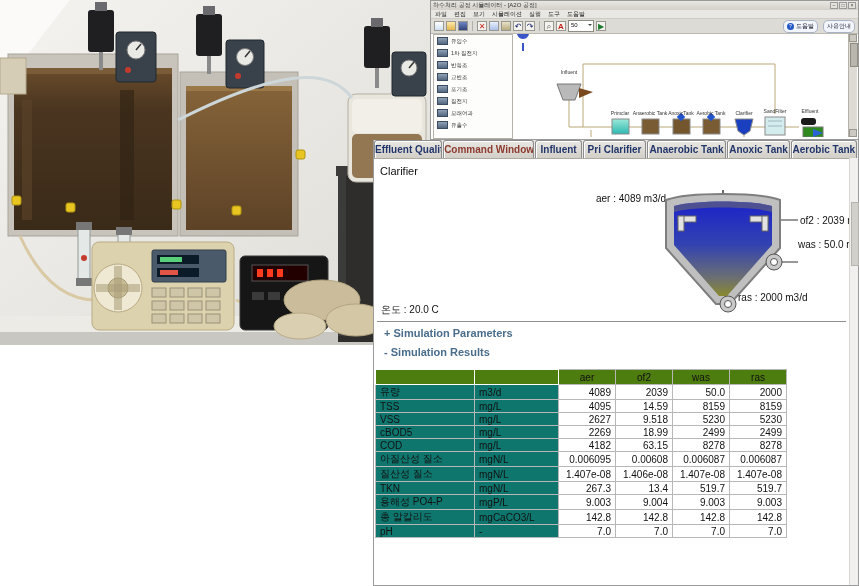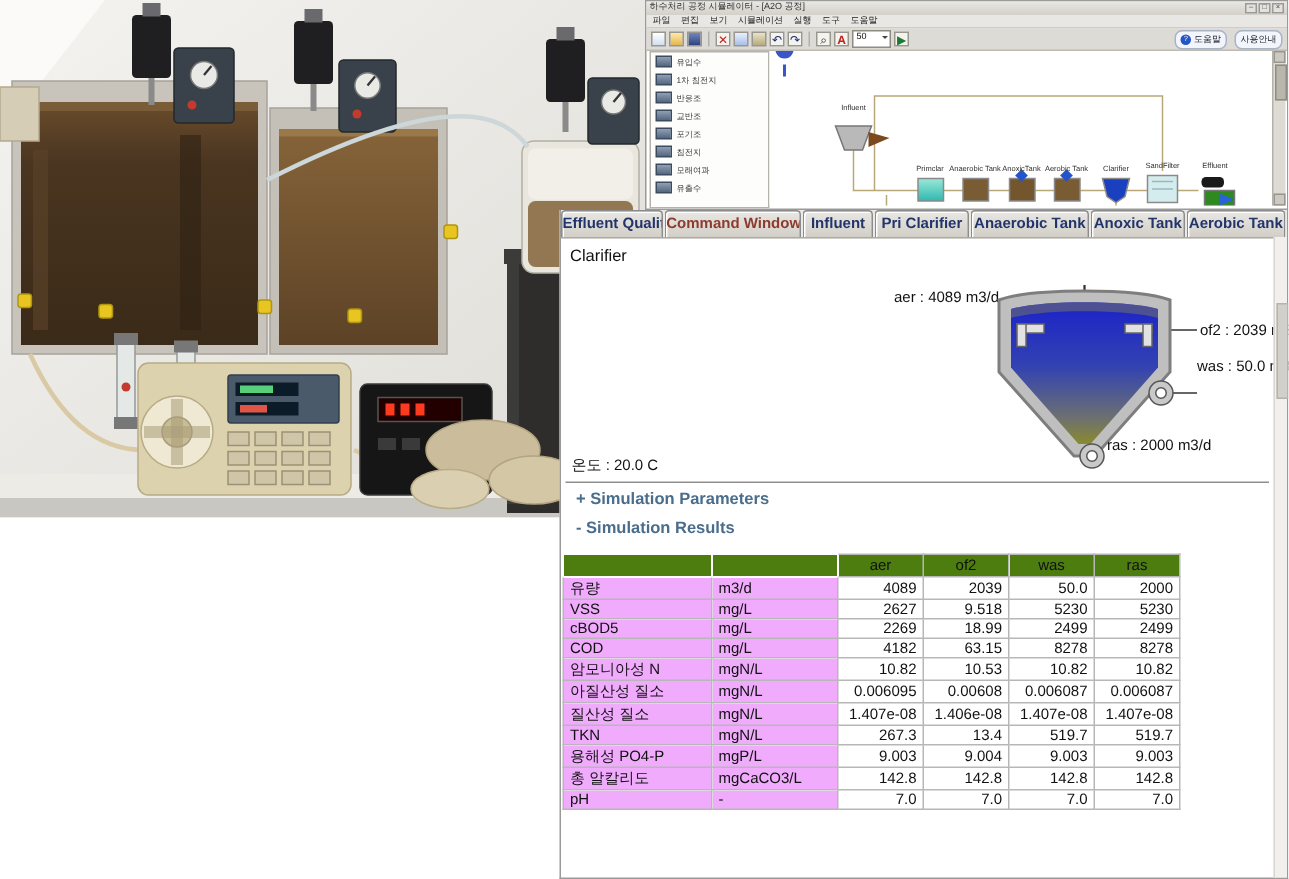--- a/index.html
+++ b/index.html
@@ -52,21 +52,21 @@
   .seclink{position:absolute;font-size:11px;font-weight:bold;color:#4a6d8c;white-space:nowrap;text-align:center;}
   .panelrule{position:absolute;left:3px;right:12px;height:0;border-top:1px solid #8f8f8f;}
   .pvsb{position:absolute;right:0;top:18px;bottom:0;width:8px;background:#f1f0ee;border-left:1px solid #d8d6d1;}
   .pvsb .thumb{position:absolute;left:1px;top:44px;width:6px;height:62px;background:#d2d0cb;border:1px solid #b5b3ae;}
   
   table.results{position:absolute;left:1px;top:229px;border-collapse:collapse;table-layout:fixed;
                 font-size:10px;}
   table.results th, table.results td{border:1px solid #b7b7b7;padding:0 4px;height:13px;
                 overflow:hidden;white-space:nowrap;box-sizing:border-box;}
   table.results th{height:15px;background:#4d7c0f;font-weight:normal;text-align:center;}
-  td.rname,td.runit{background:#f0abfc;text-align:left;}
+  td.rname,td.runit{background:#0f766e;text-align:left;}
   td.val{text-align:right;}
   .c-name{width:99px;} .c-unit{width:84px;} .c-v{width:57px;}
 </style>
 </head>
 <body>
 
 <div class="stage">
 
   <svg class="photo" viewBox="0 0 430 345">
     <defs>
@@ -450,20 +450,28 @@
       </tr>
       <tr>
         <td class="rname">유량</td>
         <td class="runit">m3/d</td>
         <td class="val">4089</td>
         <td class="val">2039</td>
         <td class="val">50.0</td>
         <td class="val">2000</td>
       </tr>
       <tr>
+        <td class="rname">TSS</td>
+        <td class="runit">mg/L</td>
+        <td class="val">4095</td>
+        <td class="val">14.59</td>
+        <td class="val">8159</td>
+        <td class="val">8159</td>
+      </tr>
+      <tr>
         <td class="rname">VSS</td>
         <td class="runit">mg/L</td>
         <td class="val">2627</td>
         <td class="val">9.518</td>
         <td class="val">5230</td>
         <td class="val">5230</td>
       </tr>
       <tr>
         <td class="rname">cBOD5</td>
         <td class="runit">mg/L</td>
@@ -474,28 +482,20 @@
       </tr>
       <tr>
         <td class="rname">COD</td>
         <td class="runit">mg/L</td>
         <td class="val">4182</td>
         <td class="val">63.15</td>
         <td class="val">8278</td>
         <td class="val">8278</td>
       </tr>
       <tr>
-        <td class="rname">암모니아성 N</td>
-        <td class="runit">mgN/L</td>
-        <td class="val">10.82</td>
-        <td class="val">10.53</td>
-        <td class="val">10.82</td>
-        <td class="val">10.82</td>
-      </tr>
-      <tr>
         <td class="rname">아질산성 질소</td>
         <td class="runit">mgN/L</td>
         <td class="val">0.006095</td>
         <td class="val">0.00608</td>
         <td class="val">0.006087</td>
         <td class="val">0.006087</td>
       </tr>
       <tr>
         <td class="rname">질산성 질소</td>
         <td class="runit">mgN/L</td>

